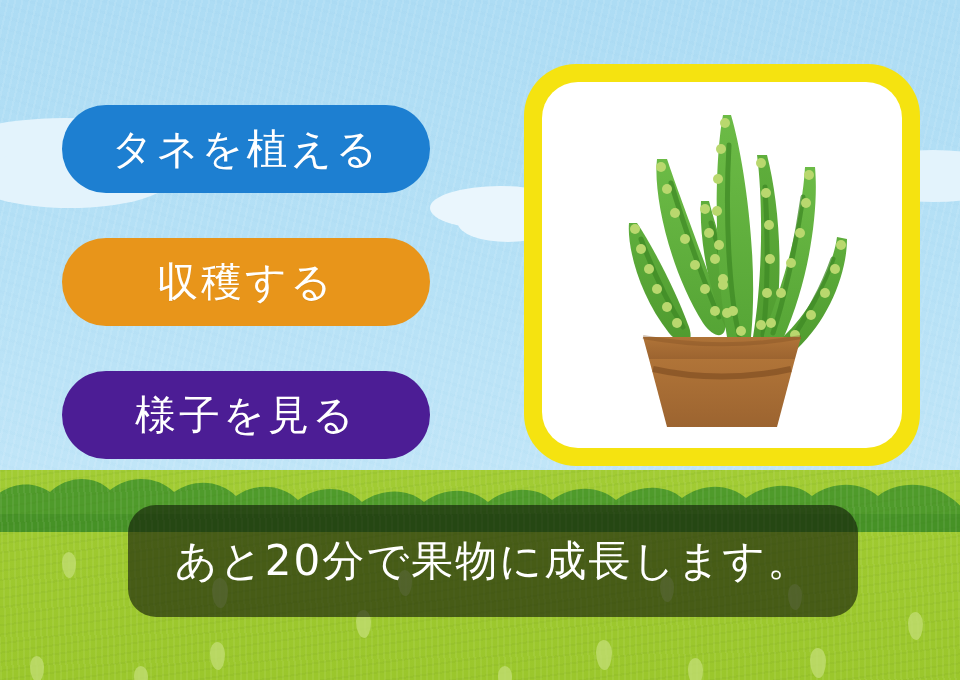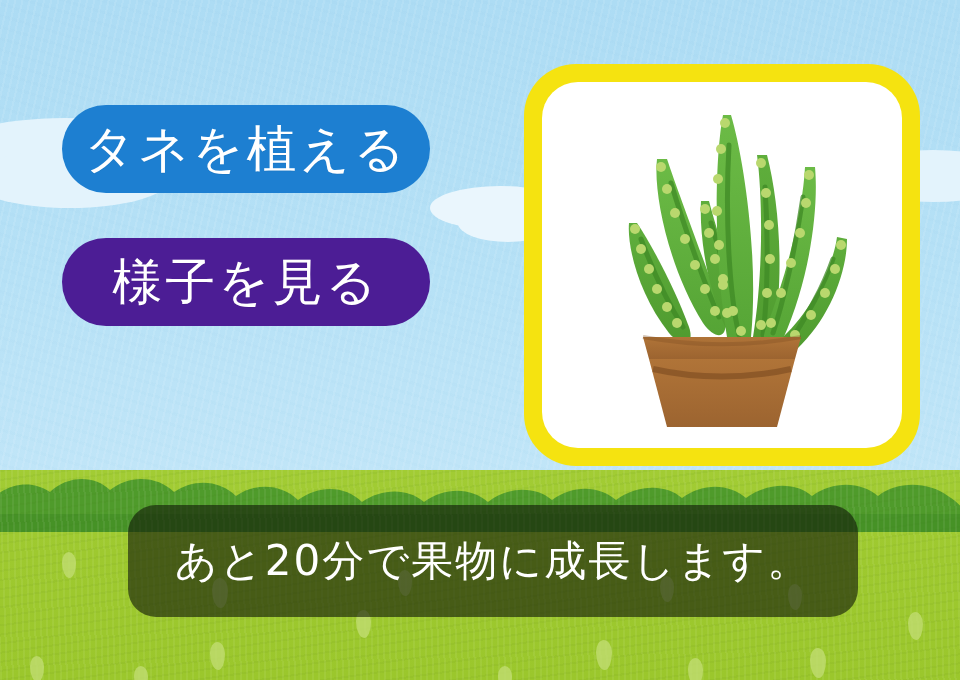--- a/index.html
+++ b/index.html
@@ -94,21 +94,21 @@
     justify-content: center;
     width: 368px;
     height: 88px;
     border: none;
     border-radius: 44px;
     margin-bottom: 45px;
     padding: 0;
     cursor: pointer;
     color: #ffffff;
     font-family: "DejaVu Sans", "Liberation Sans", sans-serif;
-    font-size: 50px;
+    font-size: 41px;
     font-weight: 400;
     letter-spacing: 3px;
     line-height: 1;
     text-shadow: 0 1px 0 rgba(0,0,0,.05);
   }
   .action-btn:last-child { margin-bottom: 0; }
 
   
   .plant-card {
     position: absolute;
@@ -193,20 +193,23 @@
     <div class="grass-fleck" style="left:908px; top:142px; width:15px; height:28px;"></div>
     <div class="grass-fleck" style="left:30px;  top:186px; width:14px; height:26px;"></div>
     <div class="grass-fleck" style="left:134px; top:196px; width:14px; height:24px;"></div>
     <div class="grass-fleck" style="left:498px; top:196px; width:14px; height:24px;"></div>
   </div>
 
   <div class="btn-stack">
     <button class="action-btn" style="background: rgb(29, 127, 209);">
       <span>タネを植える</span>
     </button>
+    <button class="action-btn" style="background: rgb(232, 149, 26);">
+      <span>収穫する</span>
+    </button>
     <button class="action-btn" style="background: #4c1d95;">
       <span>様子を見る</span>
     </button>
   </div>
 
   <div class="plant-card" style="background: rgb(245, 227, 16);">
     <div class="plant-card-inner" style="background: rgb(255, 255, 255);">
 
       <svg class="plant-svg" width="330" height="336" viewBox="0 0 330 336">
         <defs>

